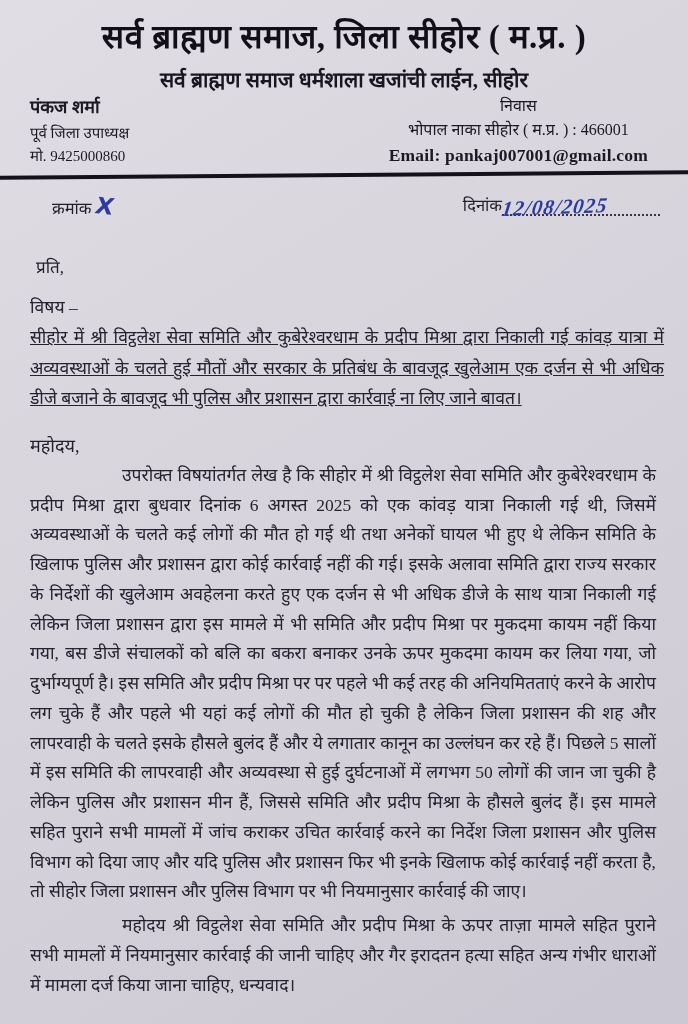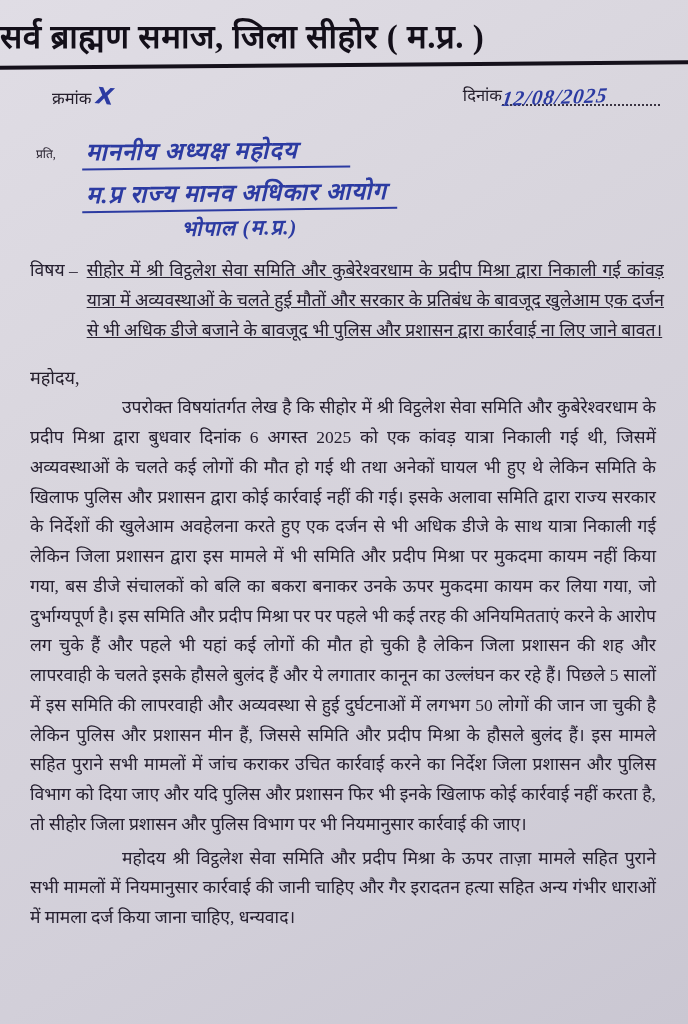--- a/index.html
+++ b/index.html
@@ -8,21 +8,21 @@
     font-family:"Liberation Serif", serif;
     background:#cfccd6;
   }
   .page {
     position:relative; width:688px; height:1024px; overflow:hidden;
     background:linear-gradient(148deg,#e0dde5 0%, #d8d5dd 38%, #d2cfd9 70%, #cac7d2 100%);
     color:#241e2b;
   }
   
   .lh-title {
-    margin-top:13px; text-align:left;
+    margin-top:13px; text-align:center;
     font-size:33px; font-weight:bold; color:#130f19; letter-spacing:.5px;
   }
   .lh-sub { margin-top:7px; text-align:center; font-size:21px; font-weight:bold; color:#1a1521; }
   .lh-row { display:flex; justify-content:space-between; padding:1px 26px 0 30px; }
   .lh-left { font-size:15px; line-height:1.55; color:#1d1824; }
   .lh-left .name { font-size:18px; font-weight:bold; }
   .lh-right { text-align:center; font-size:16px; line-height:1.5; margin-right:14px; color:#1d1824; }
   .lh-right .email { font-weight:bold; font-size:17.5px; letter-spacing:.2px; }
   .rule { height:4px; background:#15111b; margin:5px 0 0 0; transform:rotate(-0.45deg); }
 
@@ -36,69 +36,77 @@
   }
   .date-wrap { font-size:16.5px; white-space:nowrap; }
   .date-line { display:inline-block; min-width:158px; border-bottom:2px dotted #3a3442; line-height:.9; }
   .date-hand {
     display:inline-block; font-size:21px; font-weight:bold; letter-spacing:1px;
     transform:translateY(3px) rotate(-2deg) skewX(-10deg); font-style:italic;
   }
 
   
   .recipient { display:flex; padding:24px 30px 0 36px; }
-  .recip-label { font-size:12px; padding-top:12px; }
+  .recip-label { font-size:17px; padding-top:12px; }
   .recip-lines { margin-left:26px; }
   .r-line { font-style:italic; font-weight:bold; letter-spacing:1px; }
   .r-line1 {
     font-size:24px; color:#2c3ba2; width:fit-content;
     border-bottom:2px solid #2c3ba2; padding:0 52px 1px 4px; transform:rotate(-0.6deg);
   }
   .r-line2 {
     font-size:24px; color:#2c3ba2; width:fit-content; margin-top:6px;
     border-bottom:2px solid #2c3ba2; padding:0 10px 1px 4px; transform:rotate(-0.8deg);
   }
   .r-line3 { font-size:21px; color:#2c3ba2; text-align:center; margin-top:2px; transform:rotate(-1deg); }
 
   
-  .subject { display:flex; padding:14px 24px 0 30px; font-size:17.5px; line-height:1.72; color:#262030; }
+  .subject { display:flex; padding:14px 24px 0 30px; font-size:17.5px; line-height:1.72; color:#262030;flex-direction:column; }
   .subject-label { white-space:nowrap; margin-right:9px; }
   .subject-text { text-align:justify;text-decoration:underline; }
   .salutation { padding:20px 48px 0 30px; font-size:18px; }
   .para {
     padding:4px 32px 0 30px; font-size:17.5px; line-height:1.70;
     text-align:justify; text-indent:92px; color:#262030;
   }
 </style>
 </head>
 <body>
 
 <div class="page">
 
   <div class="lh-title">सर्व ब्राह्मण समाज, जिला सीहोर ( म.प्र. )</div>
+  <div class="lh-sub">सर्व ब्राह्मण समाज धर्मशाला खजांची लाईन, सीहोर</div>
 
+  <div class="lh-row">
+    <div class="lh-left">
+      <div class="name">पंकज शर्मा</div>
+      <div>पूर्व जिला उपाध्यक्ष</div>
+      <div>मो. 9425000860</div>
+    </div>
+    <div class="lh-right">
+      <div>निवास</div>
+      <div>भोपाल नाका सीहोर ( म.प्र. ) : 466001</div>
+      <div class="email">Email: pankaj007001@gmail.com</div>
+    </div>
+  </div>
 
   <div class="rule"></div>
 
   <div class="ref-row">
     <div class="serial">
       <span>क्रमांक</span><span class="hand serial-x">X</span>
     </div>
     <div class="date-wrap">
       <span>दिनांक</span><span class="date-line"><span class="hand date-hand">12/08/2025</span></span>
     </div>
   </div>
 
   <div class="recipient">
     <div class="recip-label">प्रति,</div>
-    <div class="recip-lines">
-      <div class="r-line r-line1">माननीय अध्यक्ष महोदय</div>
-      <div class="r-line r-line2">म.प्र राज्य मानव अधिकार आयोग</div>
-      <div class="r-line r-line3">भोपाल (म.प्र.)</div>
-    </div>
   </div>
 
   <div class="subject">
     <div class="subject-label">विषय –</div>
     <div class="subject-text">सीहोर में श्री विट्ठलेश सेवा समिति और कुबेरेश्वरधाम के प्रदीप मिश्रा द्वारा निकाली गई कांवड़ यात्रा में अव्यवस्थाओं के चलते हुई मौतों और सरकार के प्रतिबंध के बावजूद खुलेआम एक दर्जन से भी अधिक डीजे बजाने के बावजूद भी पुलिस और प्रशासन द्वारा कार्रवाई ना लिए जाने बावत।</div>
   </div>
 
   <div class="salutation">महोदय,</div>
   <div class="para">उपरोक्त विषयांतर्गत लेख है कि सीहोर में श्री विट्ठलेश सेवा समिति और कुबेरेश्वरधाम के प्रदीप मिश्रा द्वारा बुधवार दिनांक 6 अगस्त 2025 को एक कांवड़ यात्रा निकाली गई थी, जिसमें अव्यवस्थाओं के चलते कई लोगों की मौत हो गई थी तथा अनेकों घायल भी हुए थे लेकिन समिति के खिलाफ पुलिस और प्रशासन द्वारा कोई कार्रवाई नहीं की गई। इसके अलावा समिति द्वारा राज्य सरकार के निर्देशों की खुलेआम अवहेलना करते हुए एक दर्जन से भी अधिक डीजे के साथ यात्रा निकाली गई लेकिन जिला प्रशासन द्वारा इस मामले में भी समिति और प्रदीप मिश्रा पर मुकदमा कायम नहीं किया गया, बस डीजे संचालकों को बलि का बकरा बनाकर उनके ऊपर मुकदमा कायम कर लिया गया, जो दुर्भाग्यपूर्ण है। इस समिति और प्रदीप मिश्रा पर पर पहले भी कई तरह की अनियमितताएं करने के आरोप लग चुके हैं और पहले भी यहां कई लोगों की मौत हो चुकी है लेकिन जिला प्रशासन की शह और लापरवाही के चलते इसके हौसले बुलंद हैं और ये लगातार कानून का उल्लंघन कर रहे हैं। पिछले 5 सालों में इस समिति की लापरवाही और अव्यवस्था से हुई दुर्घटनाओं में लगभग 50 लोगों की जान जा चुकी है लेकिन पुलिस और प्रशासन मीन हैं, जिससे समिति और प्रदीप मिश्रा के हौसले बुलंद हैं। इस मामले सहित पुराने सभी मामलों में जांच कराकर उचित कार्रवाई करने का निर्देश जिला प्रशासन और पुलिस विभाग को दिया जाए और यदि पुलिस और प्रशासन फिर भी इनके खिलाफ कोई कार्रवाई नहीं करता है, तो सीहोर जिला प्रशासन और पुलिस विभाग पर भी नियमानुसार कार्रवाई की जाए।</div>
   <div class="para">महोदय श्री विट्ठलेश सेवा समिति और प्रदीप मिश्रा के ऊपर ताज़ा मामले सहित पुराने सभी मामलों में नियमानुसार कार्रवाई की जानी चाहिए और गैर इरादतन हत्या सहित अन्य गंभीर धाराओं में मामला दर्ज किया जाना चाहिए, धन्यवाद।</div>

